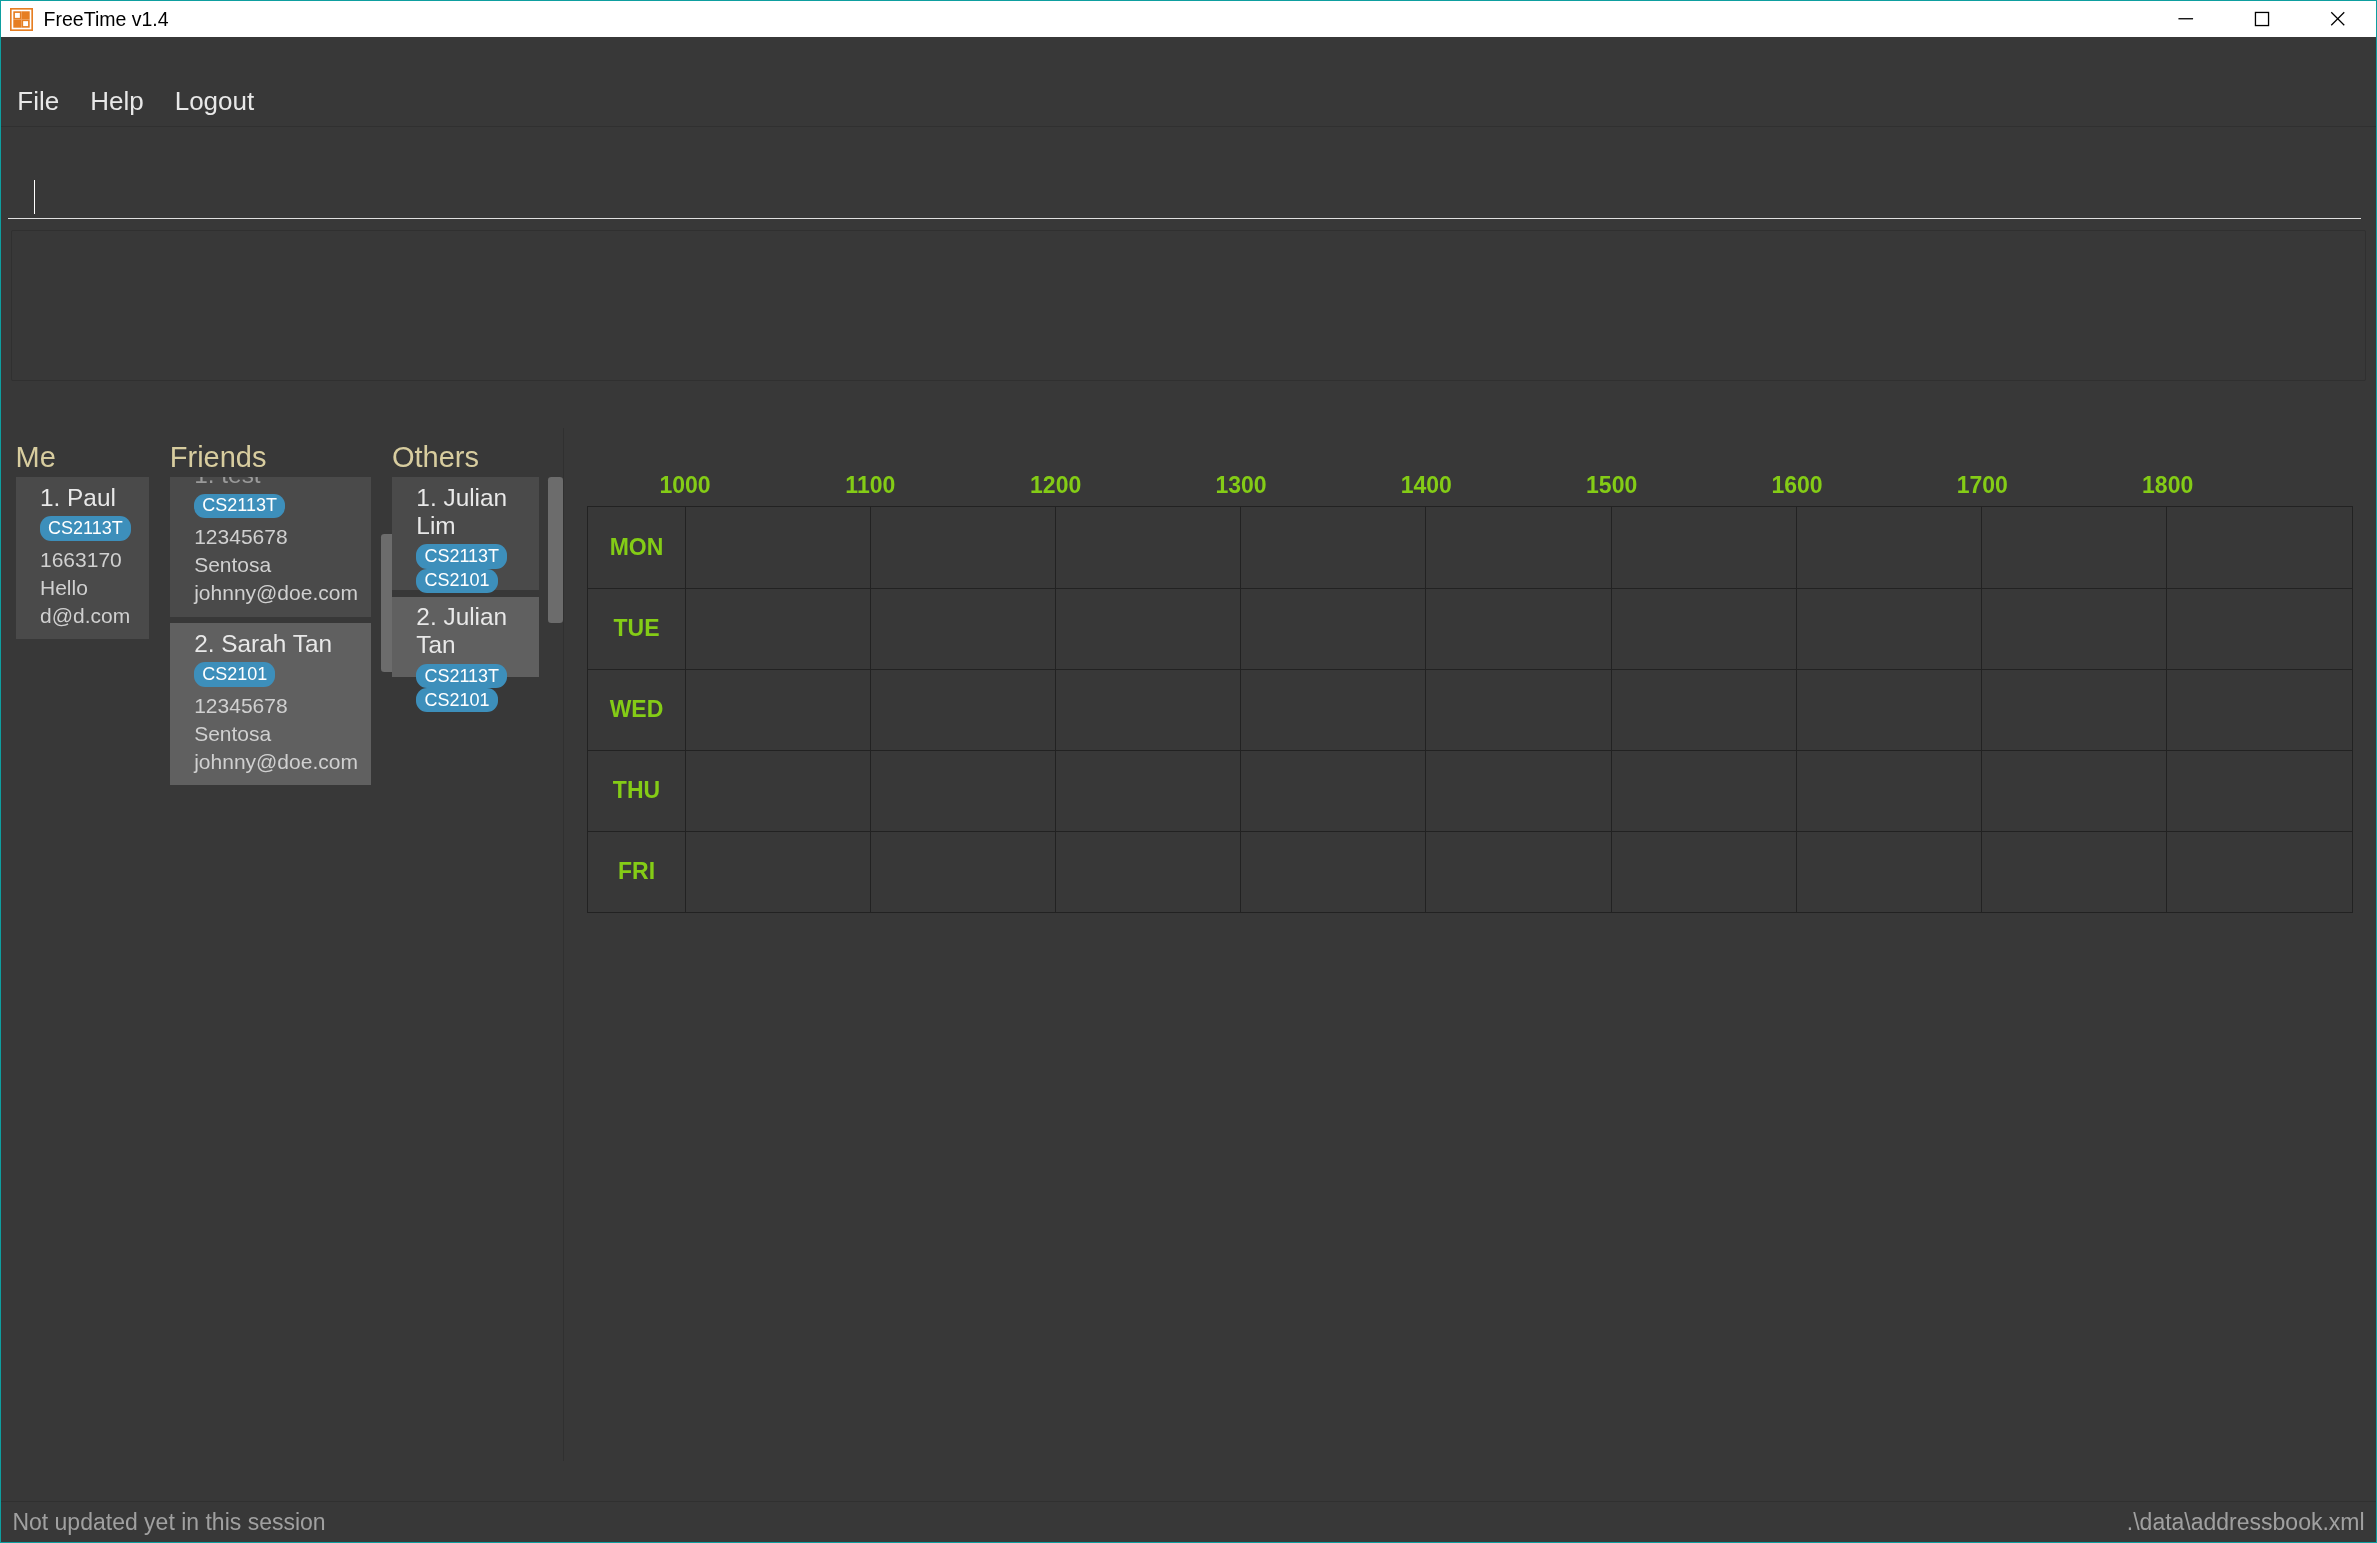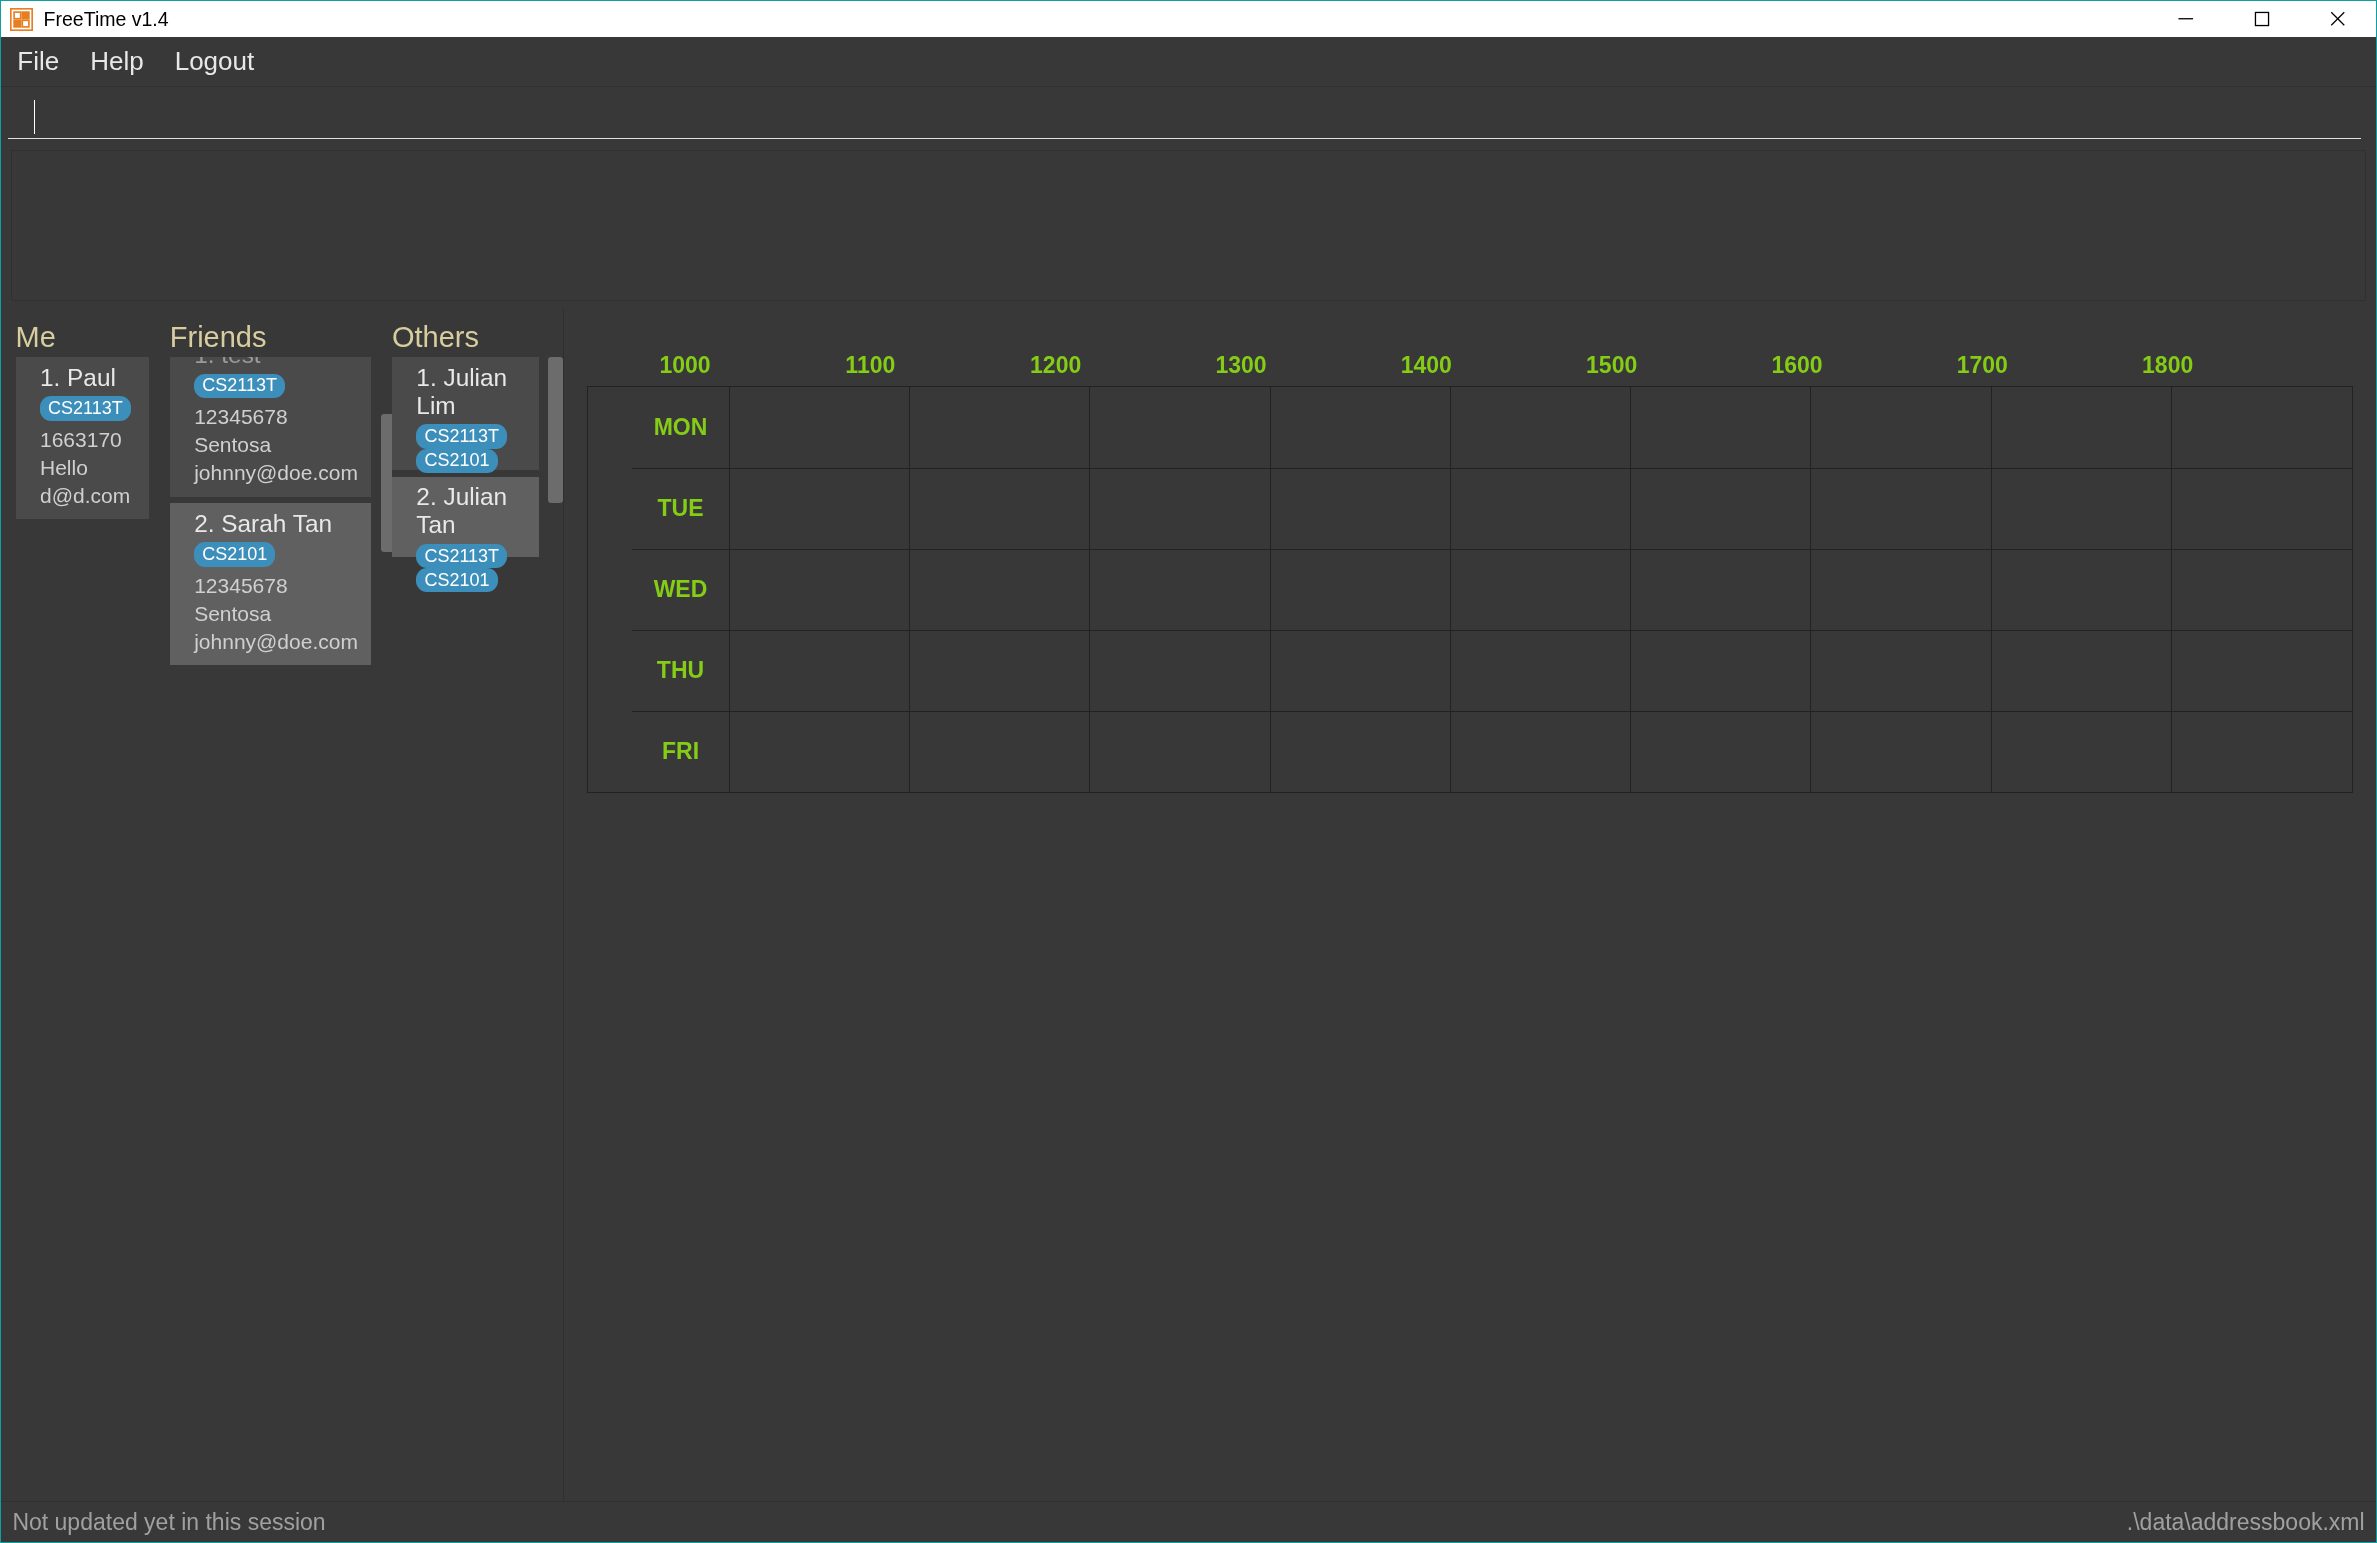--- a/index.html
+++ b/index.html
@@ -21,21 +21,21 @@
     margin: 0; padding: 0;
     width: 2377px; height: 1544px;
     font-family: "Segoe UI", Arial, sans-serif;
     background: #000;
     overflow: hidden;
   }
   .window {
     position: absolute; inset: 0;
     border: 1.6px solid var(--border-teal);
     background: var(--bg-dark);
-    display: flex; flex-direction: column;
+    display: flex; flex-direction: column; gap: 40px;
   }
   
   .titlebar {
     height: 36px;
     background: var(--bg-title);
     display: flex; align-items: center;
     font-size: 19.5px;
     color: #000;
     position: relative;
   }
@@ -163,21 +163,20 @@
     font-size: 23px;
     font-weight:600;
   }
   .tt-header-cell {
     text-align:center;
     padding-top:3.3px;
     transform: translateX(-50%);
   }
   .tt-body {
     border: 1.6px solid #222;
-    padding-left: 44px;
   }
   .tt-row {
     display:grid;
     grid-template-columns: 98px repeat(9, 1fr);
     height: 81px;
   }
   .tt-row + .tt-row .tt-cell,
   .tt-row + .tt-row .tt-day { border-top:1.6px solid #222; }
   .tt-day {
     display:flex; align-items:center; justify-content:center;

